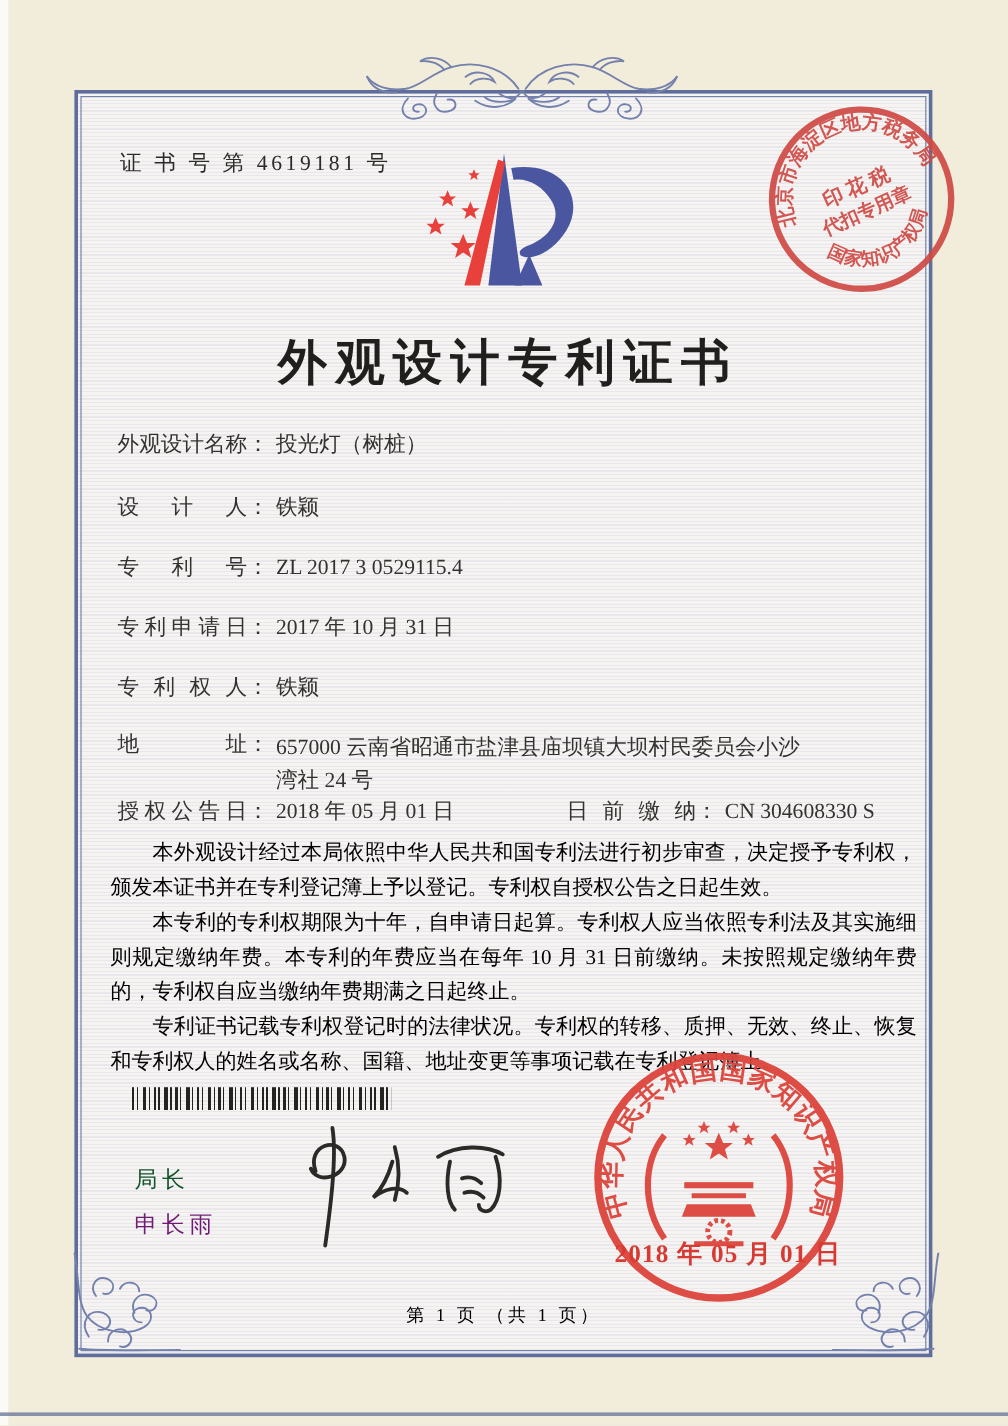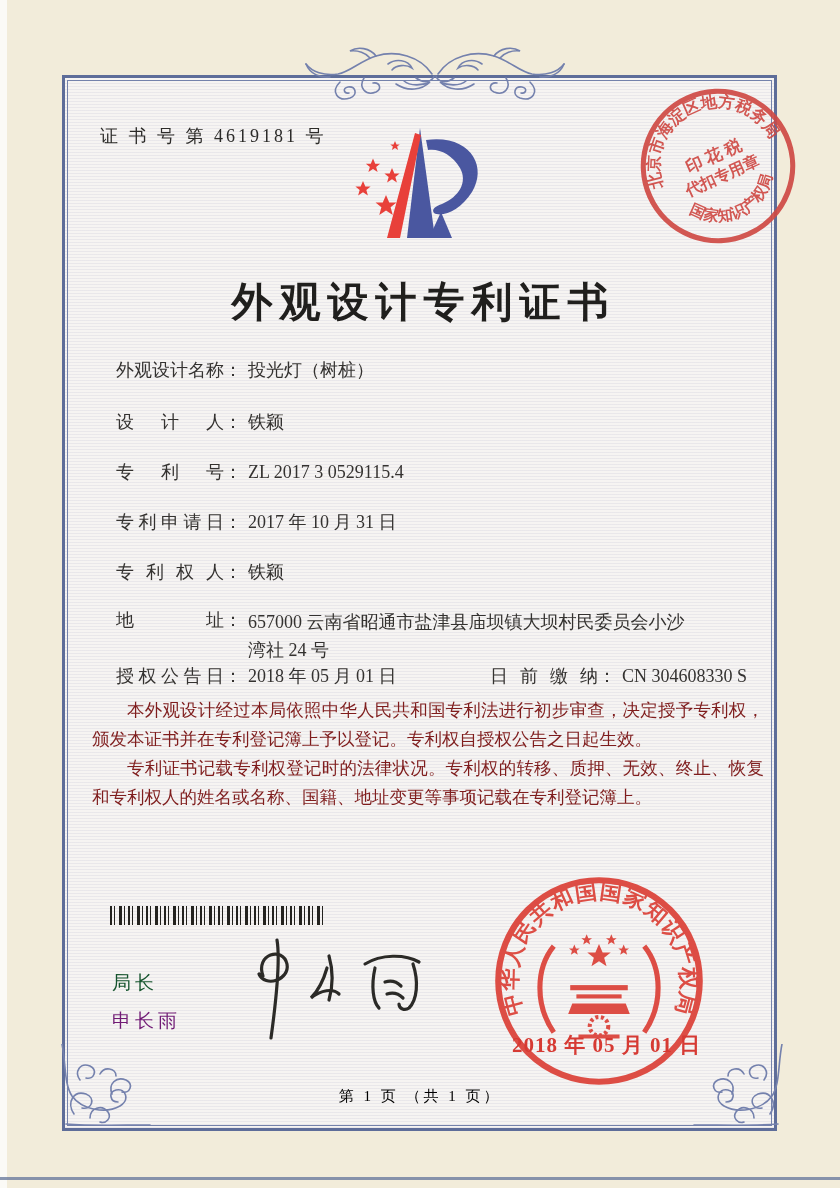--- a/index.html
+++ b/index.html
@@ -7,26 +7,26 @@
   .paper{position:absolute;inset:0;background:#f2ecda;}
   .paper::before{content:"";position:absolute;left:0;top:0;width:7px;height:100%;background:#fbfaf6;}
   .paper::after{content:"";position:absolute;left:0;top:1177px;width:100%;height:3px;background:#6b7c9e;opacity:.8;}
   .frame{position:absolute;left:62px;top:75px;width:709px;height:1050px;border:3px solid #5e6d99;background:#f6f4f2;}
   .frame-texture{position:absolute;inset:0;background:repeating-linear-gradient(0deg,rgba(140,140,178,.12) 0 1px,rgba(255,255,255,0) 1px 3px);}
   .frame-inner{position:absolute;inset:2px;border:1px solid #7482ab;}
   .abs{position:absolute;}
   .cert-no{left:100px;top:124px;font-size:18px;letter-spacing:3px;color:#2c2b29;}
   .title{left:0;top:236px;width:100%;text-align:center;font-size:41px;font-weight:700;letter-spacing:7px;text-indent:7px;color:#201f1d;margin-top:39px;}
   .fields{left:98px;top:352px;width:650px;font-size:18px;color:#343230;}
-  .frow{position:absolute;left:0;white-space:nowrap;margin-left:18px;}
+  .frow{position:absolute;left:0;white-space:nowrap;}
   .flabel{display:inline-block;width:108px;text-align:justify;text-align-last:justify;vertical-align:top;}
   .fval{margin-left:6px;}
   .addr-lines{display:inline-block;vertical-align:top;margin-left:6px;}
   .addr-lines span{display:block;line-height:28px;}
-  .paras{left:92px;top:696px;width:672px;font-size:17.5px;line-height:29px;color:#7f1d1d;text-align:justify;}
+  .paras{left:92px;top:696px;width:672px;font-size:17.5px;line-height:29px;color:#000000;text-align:justify;}
   .paras p{margin:0;text-indent:2em;}
   .barcode{left:110px;top:906px;width:216px;height:19px;background:repeating-linear-gradient(90deg,#24231f 0 2px,transparent 2px 4px,#24231f 4px 5px,transparent 5px 9px,#24231f 9px 12px,transparent 12px 14px,#24231f 14px 15px,transparent 15px 18px);}
   .signer-post{left:112px;top:970px;font-size:19px;letter-spacing:4px;color:#14532d;}
   .signer-name{left:112px;top:1008px;font-size:19px;letter-spacing:4px;color:#701a75;}
   .sig-svg{left:225px;top:934px;}
   .tax-stamp{left:636px;top:84px;width:164px;height:164px;transform:rotate(-24deg);opacity:.92;}
   .seal{left:488px;top:870px;width:222px;height:222px;opacity:.95;}
   .seal-date{left:512px;top:1031px;width:200px;font-size:21px;font-weight:bold;color:#d63a33;letter-spacing:1px;white-space:nowrap;}
   .footer{left:0;top:1087px;width:100%;text-align:center;font-size:15px;letter-spacing:3px;color:#000000;}
   .orn-top{left:300px;top:44px;}
@@ -136,20 +136,21 @@
     <div class="frow" style="top:312px">
       <span class="flabel">授权公告日</span><span>：</span><span class="fval">2018 年 05 月 01 日</span>
     </div>
     <div class="frow" style="top:312px;left:374px">
       <span class="flabel">日前缴纳</span><span>：</span><span class="fval">CN 304608330 S</span>
     </div>
   </div>
 
   <div class="abs paras">
     <p>本外观设计经过本局依照中华人民共和国专利法进行初步审查，决定授予专利权，颁发本证书并在专利登记簿上予以登记。专利权自授权公告之日起生效。</p>
+    <p>本专利的专利权期限为十年，自申请日起算。专利权人应当依照专利法及其实施细则规定缴纳年费。本专利的年费应当在每年 10 月 31 日前缴纳。未按照规定缴纳年费的，专利权自应当缴纳年费期满之日起终止。</p>
     <p>专利证书记载专利权登记时的法律状况。专利权的转移、质押、无效、终止、恢复和专利权人的姓名或名称、国籍、地址变更等事项记载在专利登记簿上。</p>
   </div>
 
   <div class="abs barcode"></div>
 
   <div class="abs signer-post">局长</div>
   <div class="abs signer-name">申长雨</div>
 
   <svg class="abs sig-svg" width="215" height="112" viewBox="0 0 215 112">
     <g stroke="#2b2a27" stroke-width="3.2" fill="none" stroke-linecap="round">

